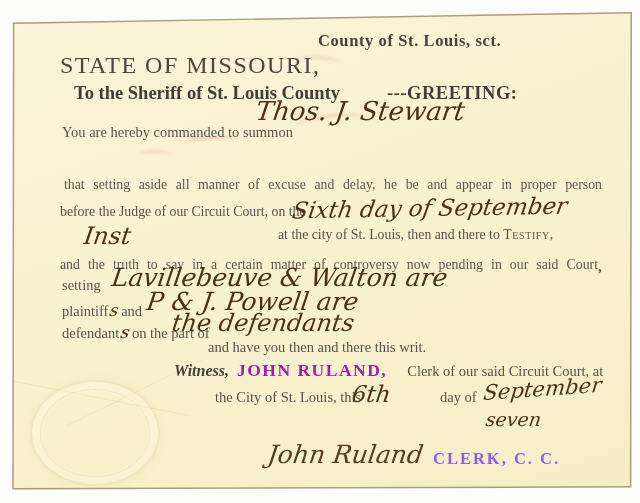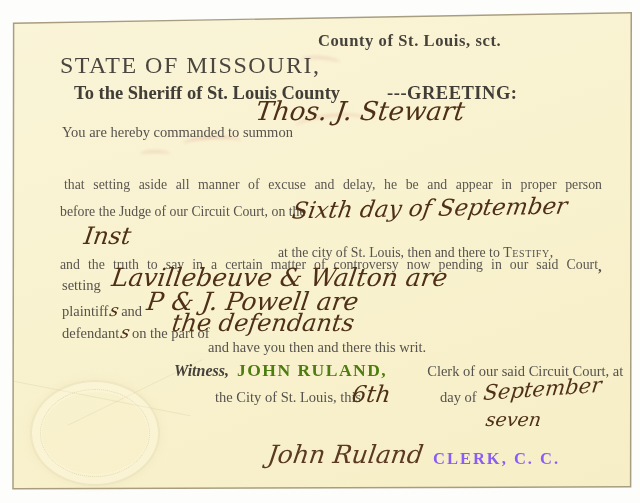--- a/index.html
+++ b/index.html
@@ -25,31 +25,31 @@
   .print{position:absolute;color:#56524c;font-size:14.5px;white-space:nowrap;}
   .county{left:318px;top:31px;font-size:16.5px;font-weight:bold;color:#45413b;letter-spacing:.6px;}
   .state{left:60px;top:52px;font-size:24px;color:#4a463f;letter-spacing:1.5px;}
   .salutation{left:74px;top:83px;font-size:18.5px;font-weight:bold;color:#413d37;}
   .sal-it{}
   .sal-caps{font-style:normal;letter-spacing:.5px;margin-left:47px;}
   .summon-printed{left:62px;top:124px;}
   .justline{white-space:normal;text-align:justify;text-align-last:justify;font-size:13.8px;color:#5b5750;}
   .line1{left:64px;top:177px;width:538px;}
   .line2{left:60px;top:204px;font-size:13.8px;}
-  .line3{left:278px;top:245px;font-size:13.8px;text-align:center;}
+  .line3{left:278px;top:227px;font-size:13.8px;text-align:center;}
   .line4{left:60px;top:257px;width:538px;}
   .comma{left:598px;top:258px;font-size:15px;font-weight:bold;}
   .sc{font-variant:small-caps;letter-spacing:.6px;}
   .wherein{left:62px;top:277px;}
   .plaintiff-row{left:62px;top:300px;}
   .defendant-row{left:62px;top:322px;}
   .writ-line{left:208px;top:339px;}
   .witness-row{left:174px;top:360px;}
   .witness-word{font-weight:bold;font-style:italic;font-size:16px;color:#45413b;margin-right:8px;}
-  .clerk-name{font-weight:bold;font-size:17.5px;letter-spacing:1.5px;color:#4d7c0f;margin-right:24px;}
+  .clerk-name{font-weight:bold;font-size:17.5px;letter-spacing:1.5px;color:#a21caf;margin-right:4px;}
   .clerk-title{font-size:14.5px;margin-left:16px;}
   .city-row{left:215px;top:389px;}
   .dayof{left:440px;top:389px;}
   .year-row{left:215px;top:413px;font-size:13.5px;letter-spacing:-.1px;}
   .clerk-cc{left:433px;top:449px;font-size:16.5px;font-weight:bold;letter-spacing:2px;color:#8b5cf6;}
 
   
   .hw{
     position:absolute;display:inline-block;white-space:nowrap;
     font-family:"DejaVu Serif","Liberation Serif",serif;

